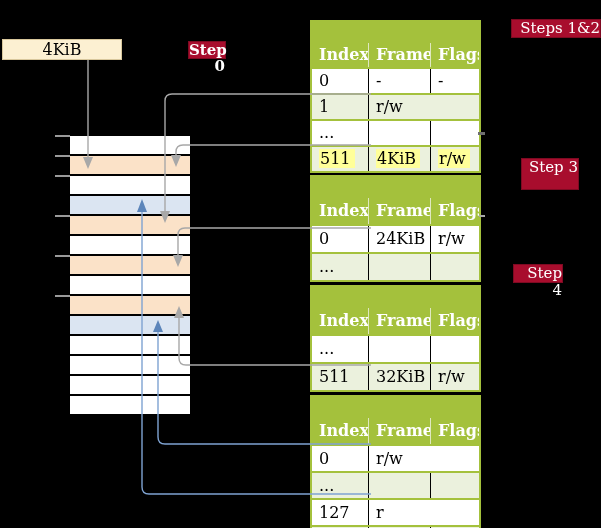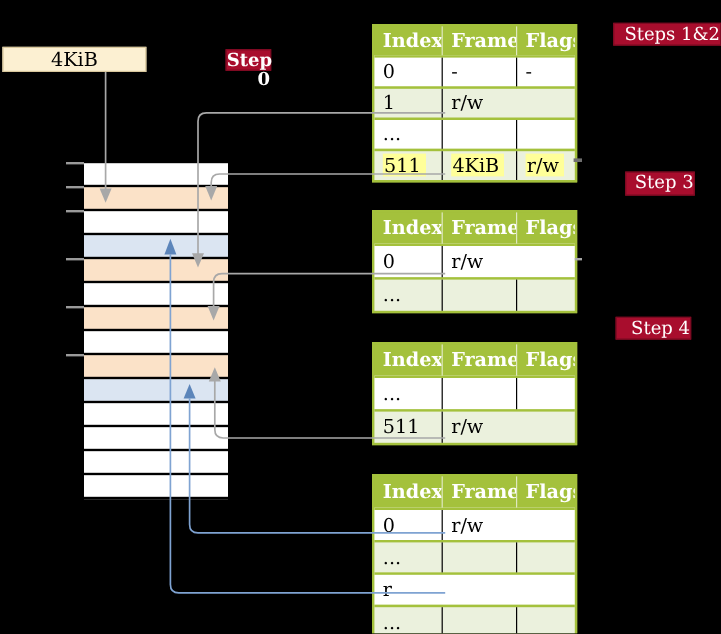--- a/index.html
+++ b/index.html
@@ -15,40 +15,40 @@
     color:#000; font-size:16px; line-height:19px; text-align:center;
   }
   
   .badge {
     position:absolute; background:var(--badge-red,#a80d2d); color:#fff;
     border:1px solid #7e0a22; box-sizing:border-box;
     font-size:15px; text-align:right;
   }
   #badge-step0   { left:188px; top:41px;  width:38px; height:18px; line-height:16px;font-weight:bold; }
   #badge-steps12 { left:511px; top:19px;  width:90px; height:19px; line-height:17px; }
-  #badge-step3   { left:521px; top:143px; width:58px; height:20px; line-height:16px; }
-  #badge-step4   { left:513px; top:264px; width:63px; height:19px; line-height:17px; }
+  #badge-step3   { left:521px; top:158px; width:58px; height:32px; line-height:16px; }
+  #badge-step4   { left:513px; top:264px; width:50px; height:19px; line-height:17px; }
   
   #memory { position:absolute; left:70px; top:136px; width:120px; }
   .mem-row { height:18px; border-bottom:2px solid #000; }
   .tick { position:absolute; left:55px; width:15px; height:2px; background:#9a9a9a; }
   
   .ptable {
     position:absolute; left:310px; width:171px; box-sizing:border-box;
     background:var(--header-green,#a4c13c);
     border:2px solid var(--header-green,#a4c13c);
   }
   .t1 { top:20px;  --hh:24px; --rh:24px; }
   .t2 { top:175px; --hh:26px; --rh:26px; }
   .t3 { top:285px; --hh:26px; --rh:26px; }
   .t4 { top:395px; --hh:26px; --rh:25px; }
   .prow { display:flex; }
   .prow.header {
     height:var(--hh); line-height:var(--hh);
-    background:var(--header-green,#a4c13c); color:#fff; font-weight:bold; font-size:16px;
+    background:var(--header-green,#a4c13c); color:#fff; font-weight:bold; font-size:16px;margin-top:21px;
   }
   .prow.body {
     height:var(--rh); line-height:var(--rh);
     background:var(--row-white,#fff); color:#000; font-size:16px;
     border-top:2px solid var(--header-green,#a4c13c);
   }
   .prow.body.shaded { background:var(--row-green,#ebf1dd); }
   .pcell { box-sizing:border-box; padding-left:7px; white-space:nowrap; overflow:hidden; }
   .pcell.c0 { width:56px; } .pcell.c1 { width:62px; } .pcell.c2 { flex:1; }
   .prow.body .pcell + .pcell { border-left:1px solid #000; }
@@ -120,20 +120,21 @@
       </div>
     </div>
   <div class="ptable t2">
       <div class="prow header">
         <div class="pcell c0">Index</div>
         <div class="pcell c1">Frame</div>
         <div class="pcell c2">Flags</div>
       </div>
       <div class="prow body">
         <div class="pcell c0">0</div>
+        <div class="pcell c1">24KiB</div>
         <div class="pcell c2">r/w</div>
       </div>
       <div class="prow body shaded">
         <div class="pcell c0">...</div>
         <div class="pcell c1"></div>
         <div class="pcell c2"></div>
       </div>
     </div>
   <div class="ptable t3">
       <div class="prow header">
@@ -141,39 +142,41 @@
         <div class="pcell c1">Frame</div>
         <div class="pcell c2">Flags</div>
       </div>
       <div class="prow body">
         <div class="pcell c0">...</div>
         <div class="pcell c1"></div>
         <div class="pcell c2"></div>
       </div>
       <div class="prow body shaded">
         <div class="pcell c0">511</div>
+        <div class="pcell c1">32KiB</div>
         <div class="pcell c2">r/w</div>
       </div>
     </div>
   <div class="ptable t4">
       <div class="prow header">
         <div class="pcell c0">Index</div>
         <div class="pcell c1">Frame</div>
         <div class="pcell c2">Flags</div>
       </div>
       <div class="prow body">
         <div class="pcell c0">0</div>
         <div class="pcell c2">r/w</div>
       </div>
       <div class="prow body shaded">
         <div class="pcell c0">...</div>
         <div class="pcell c1"></div>
         <div class="pcell c2"></div>
       </div>
       <div class="prow body">
+        <div class="pcell c0">127</div>
         <div class="pcell c2">r</div>
       </div>
       <div class="prow body shaded">
         <div class="pcell c0">...</div>
         <div class="pcell c1"></div>
         <div class="pcell c2"></div>
       </div>
     </div>
 
   <div id="dash1"></div>

